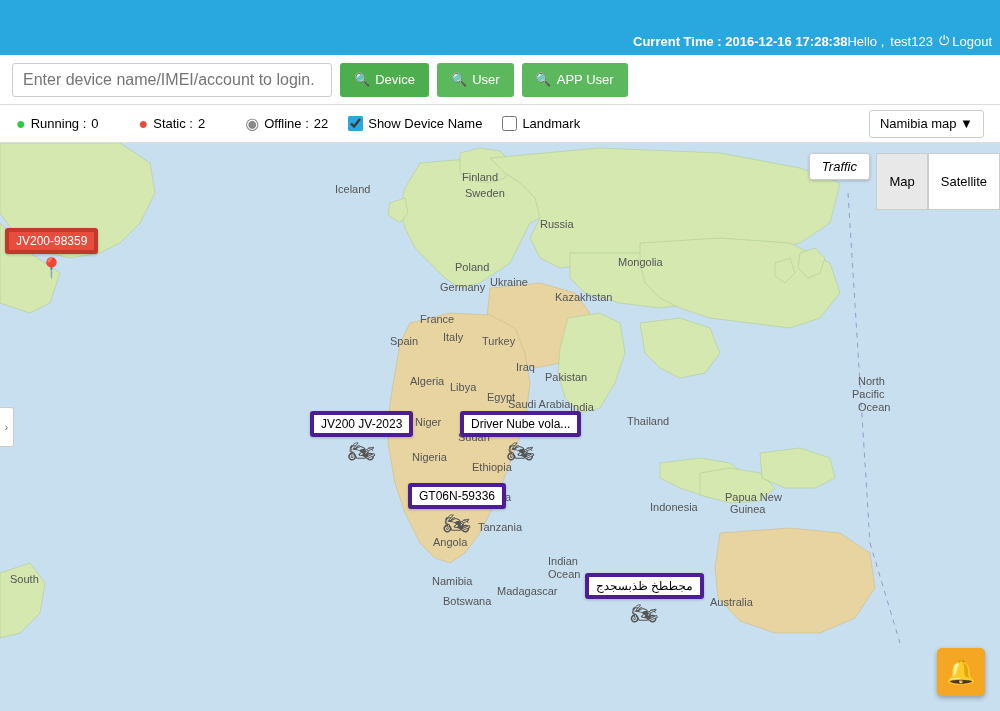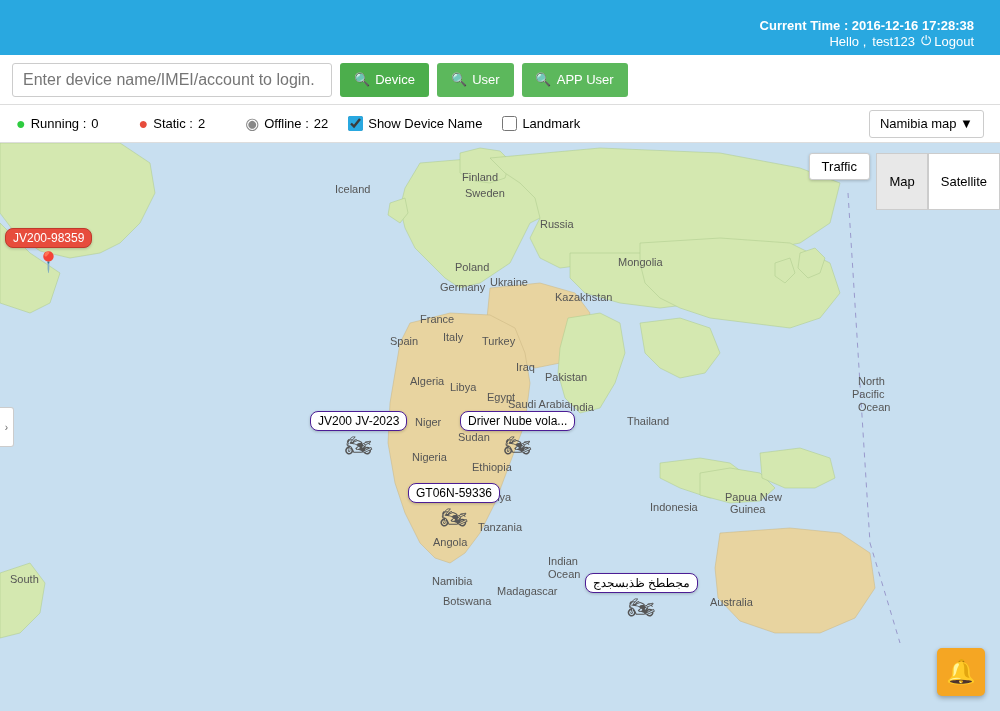--- a/index.html
+++ b/index.html
@@ -5,22 +5,22 @@
     * { margin: 0; padding: 0; box-sizing: border-box; }
     body { font-family: Arial, sans-serif; width: 1000px; height: 711px; overflow: hidden; background: #f0f0f0; }
 
     
     #header {
       background: #29a8e0;
       height: 55px;
       display: flex;
       align-items: flex-end;
       justify-content: flex-end;
-      padding: 4px 26px 6px;
-      flex-direction: column;
+      padding: 4px 8px 6px;
+      flex-direction: row;
     }
     #header .time-row {
       color: white;
       font-size: 13px;
       font-weight: bold;
     }
     #header .user-row {
       color: white;
       font-size: 13px;
       display: flex;
@@ -183,20 +183,21 @@
       top: 10px;
       right: 130px;
       background: white;
       border: 1px solid #ccc;
       border-radius: 3px;
       padding: 5px 12px;
       font-size: 13px;
       cursor: pointer;
       z-index: 10;
       box-shadow: 0 1px 3px rgba(0,0,0,0.2);
+      font-style: italic;
     }
 
     
     #map-sat-toggle {
       position: absolute;
       top: 10px;
       right: 0;
       display: flex;
       z-index: 10;
     }
@@ -211,22 +212,22 @@
       background: #e8e8e8;
     }
 
     
     .device-marker {
       position: absolute;
       z-index: 20;
     }
     .device-label {
       background: white;
-      border: 1px solid #4c1d95;
-      border-radius: 8px;
+      border: 4px solid #4c1d95;
+      border-radius: 3px;
       padding: 2px 7px;
       font-size: 12px;
       white-space: nowrap;
       box-shadow: 0 1px 3px rgba(0,0,0,0.2);
       margin-bottom: 2px;
       display: inline-block;
     }
     .device-label.red-label {
       background: #e74c3c;
       color: white;

